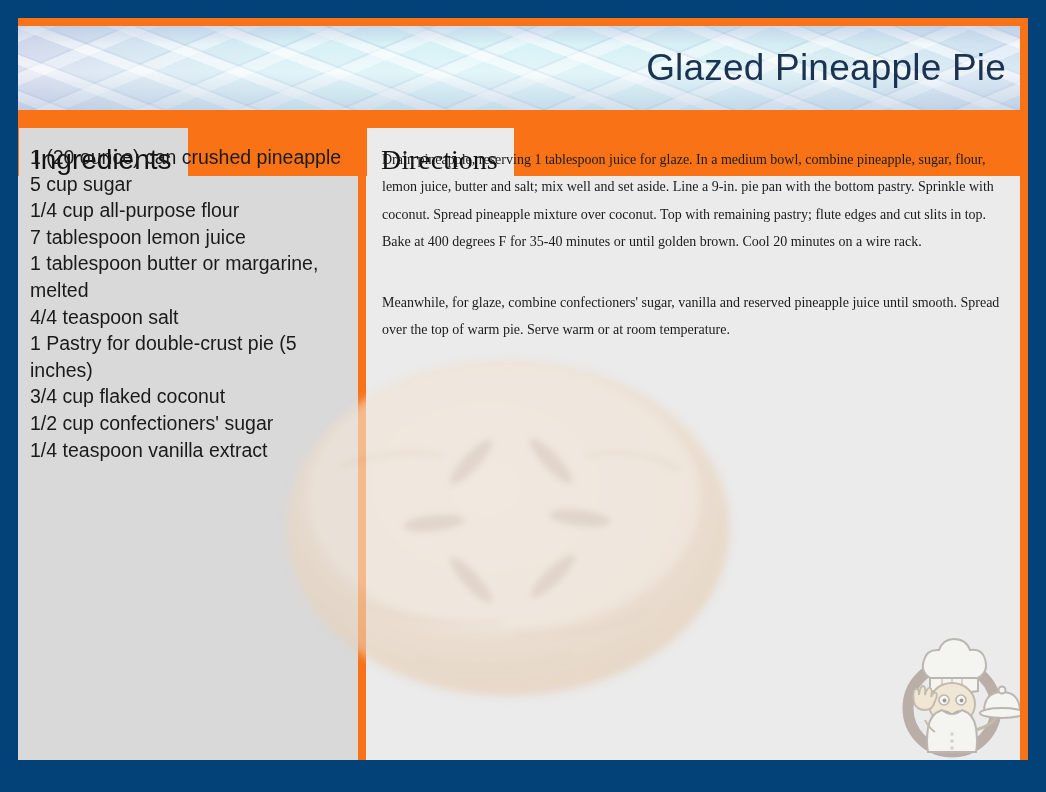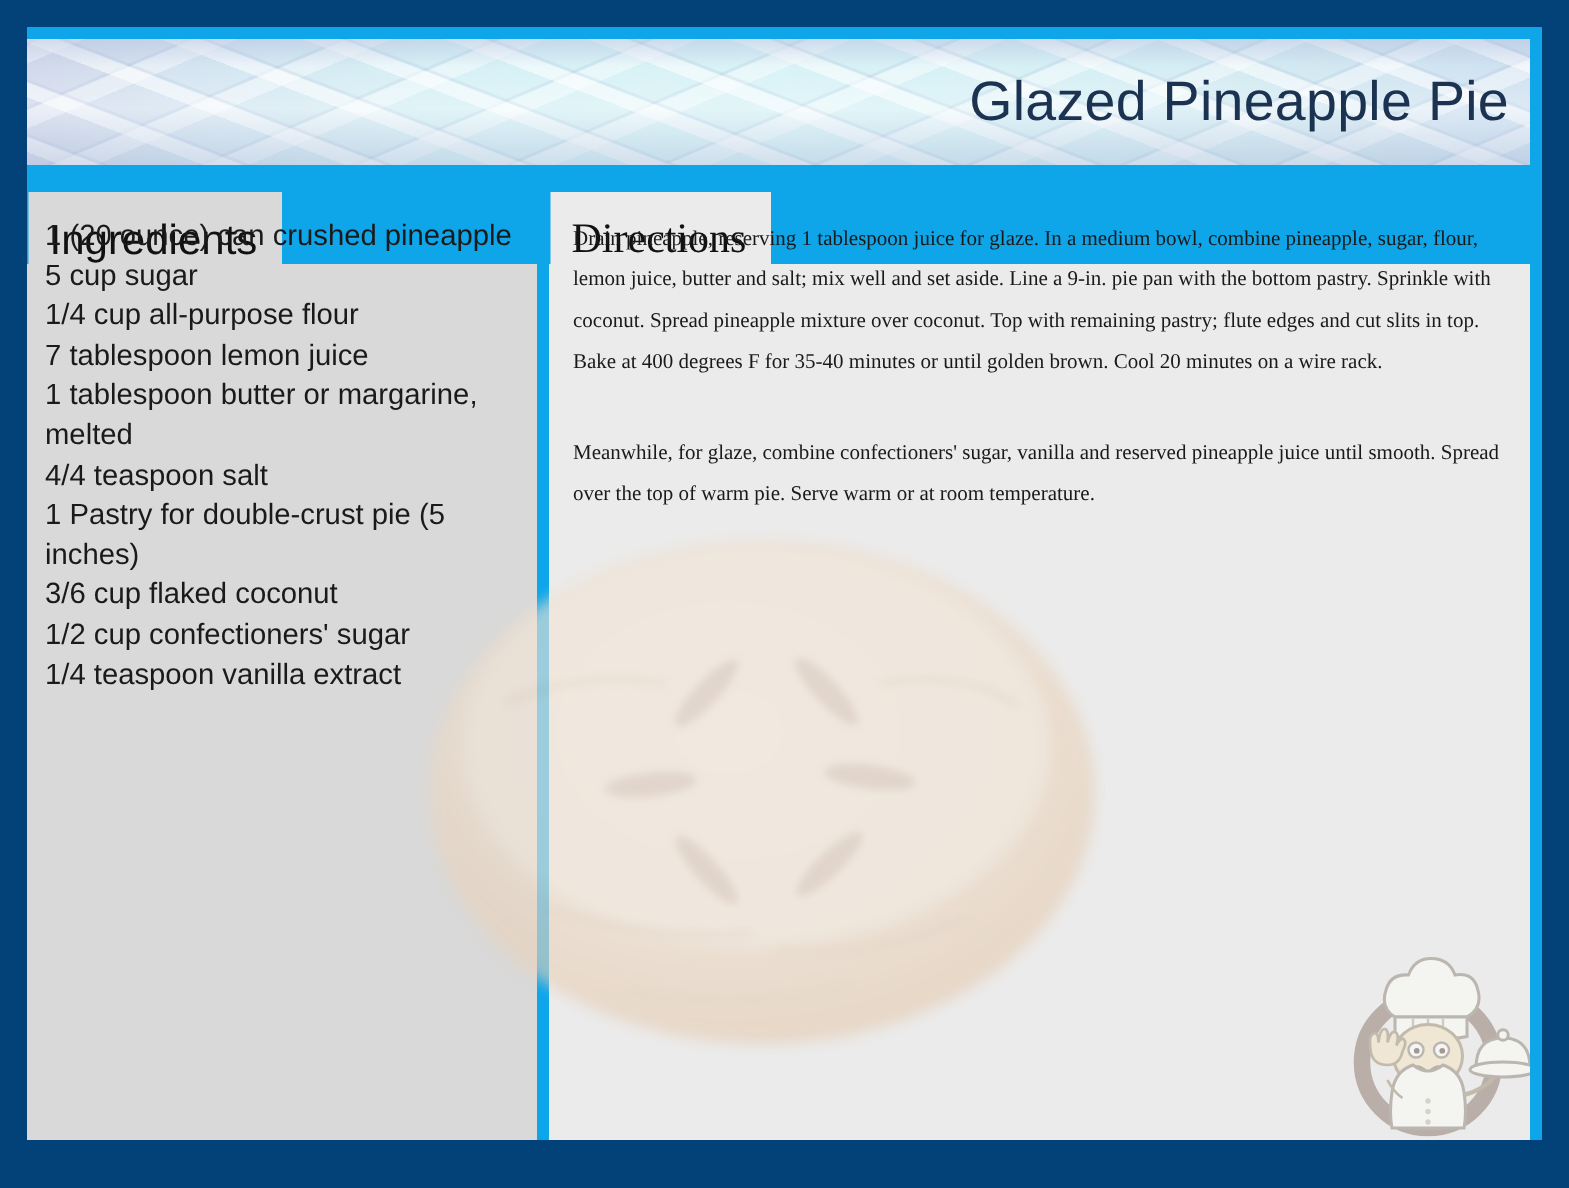--- a/index.html
+++ b/index.html
@@ -20,21 +20,21 @@
     background: #034279;
   }
 
   
   #slide {
     position: absolute;
     left: 18px;
     top: 18px;
     width: 1010px;
     height: 742px;
-    background: #0ea5e9;
+    background: #f97316;
     overflow: hidden;
   }
 
   
   #title-banner {
     position: absolute;
     left: 0px;
     top: 8px;
     width: 1002px;
     height: 84px;
@@ -207,21 +207,21 @@
           <span class="panel-tab-label">Ingredients</span>
         </div>
         <ul class="panel-text" id="ingredients-list">
             <li>1 (20 ounce) can crushed pineapple</li>
             <li>5 cup sugar</li>
             <li>1/4 cup all-purpose flour</li>
             <li>7 tablespoon lemon juice</li>
             <li>1 tablespoon butter or margarine, melted</li>
             <li>4/4 teaspoon salt</li>
             <li>1 Pastry for double-crust pie (5 inches)</li>
-            <li>3/6 cup flaked coconut</li>
+            <li>3/4 cup flaked coconut</li>
             <li>1/2 cup confectioners' sugar</li>
             <li>1/4 teaspoon vanilla extract</li>
           </ul>
       </section>
 
       <section class="panel" id="panel-directions">
         <div class="panel-body"></div>
         <div class="panel-tab">
           <span class="panel-tab-label">Directions</span>
         </div>

